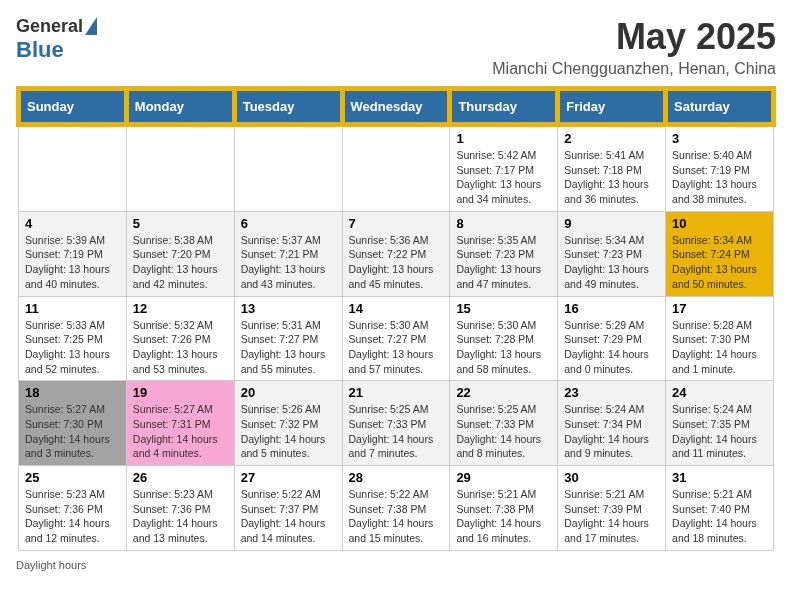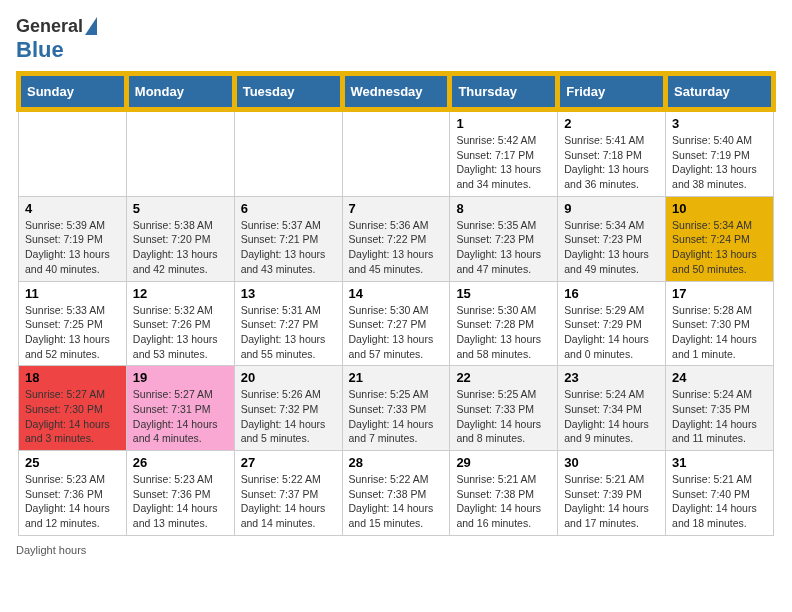--- a/index.html
+++ b/index.html
@@ -112,20 +112,24 @@
 </head>
 <body>
 
 <div class="header">
   <div class="logo">
     <div class="logo-text">
       <span class="logo-general">General</span>
       <div class="logo-triangle"></div>
     </div>
     <span class="logo-blue">Blue</span>
+  </div>
+  <div class="title-section">
+    <div class="month-title">May 2025</div>
+    <div class="location-title">Mianchi Chengguanzhen, Henan, China</div>
   </div>
 </div>
 
 <table class="calendar">
   <thead>
     <tr>
     <th>Sunday</th>
         <th>Monday</th>
         <th>Tuesday</th>
         <th>Wednesday</th>
@@ -258,21 +262,21 @@
         </td>
         <td>
           <span class="day-number">17</span>
           <div class="day-info" style="white-space: pre-line;">Sunrise: 5:28 AM
 Sunset: 7:30 PM
 Daylight: 14 hours
 and 1 minute.</div>
         </td>
       </tr>
       <tr style="background: rgb(242, 242, 242);">
-        <td style="background: #ef4444;">
+        <td style="background: #a3a3a3;">
           <span class="day-number">18</span>
           <div class="day-info" style="white-space: pre-line;">Sunrise: 5:27 AM
 Sunset: 7:30 PM
 Daylight: 14 hours
 and 3 minutes.</div>
         </td>
         <td style="background: #f9a8d4;">
           <span class="day-number">19</span>
           <div class="day-info" style="white-space: pre-line;">Sunrise: 5:27 AM
 Sunset: 7:31 PM

